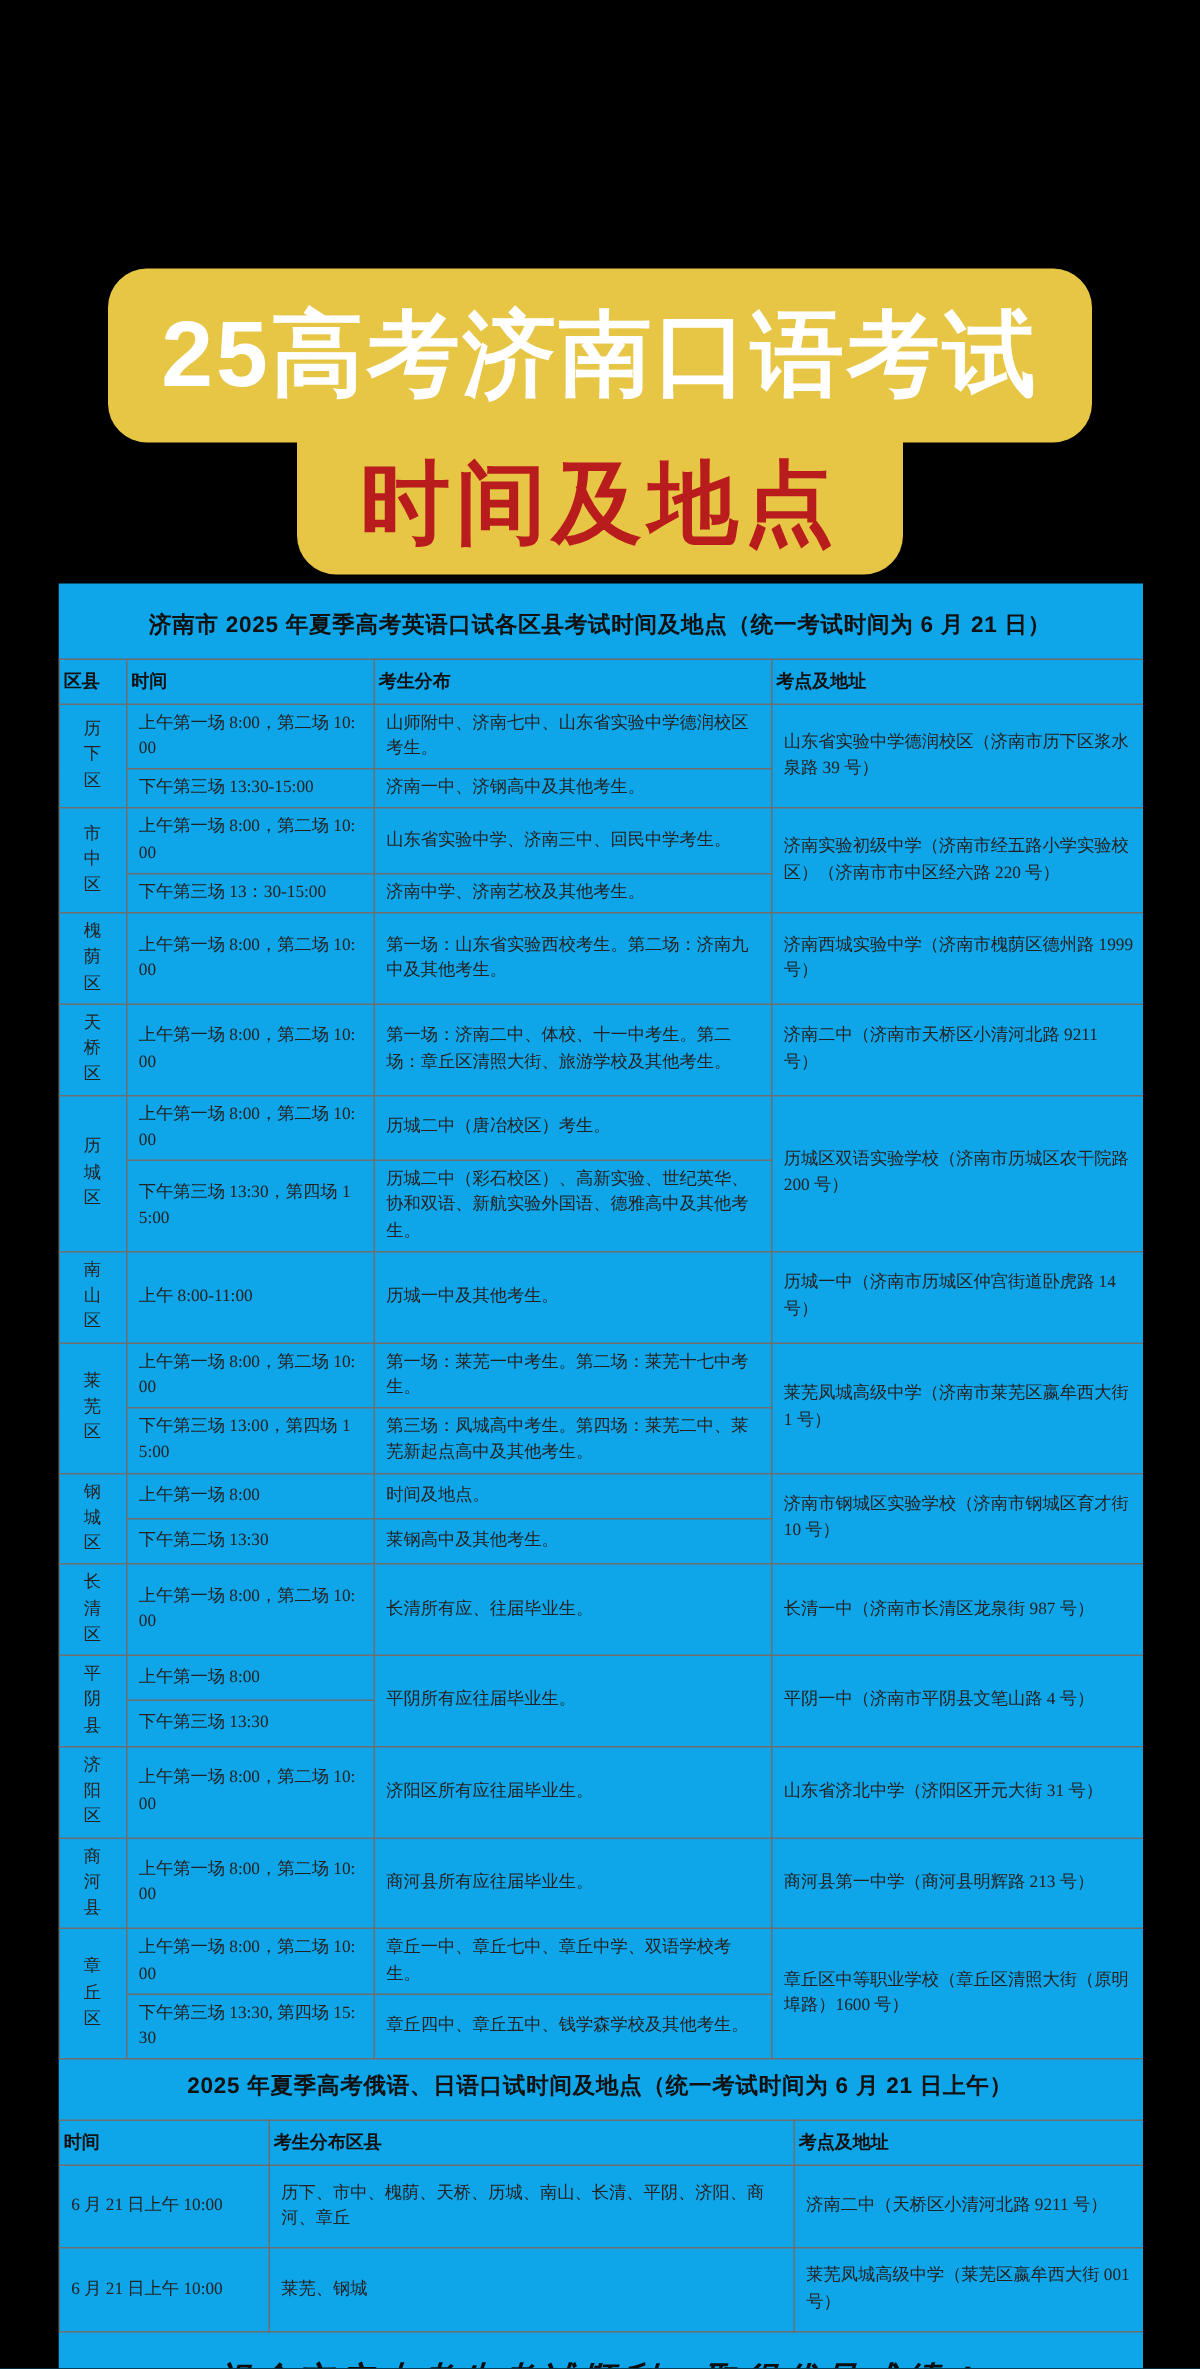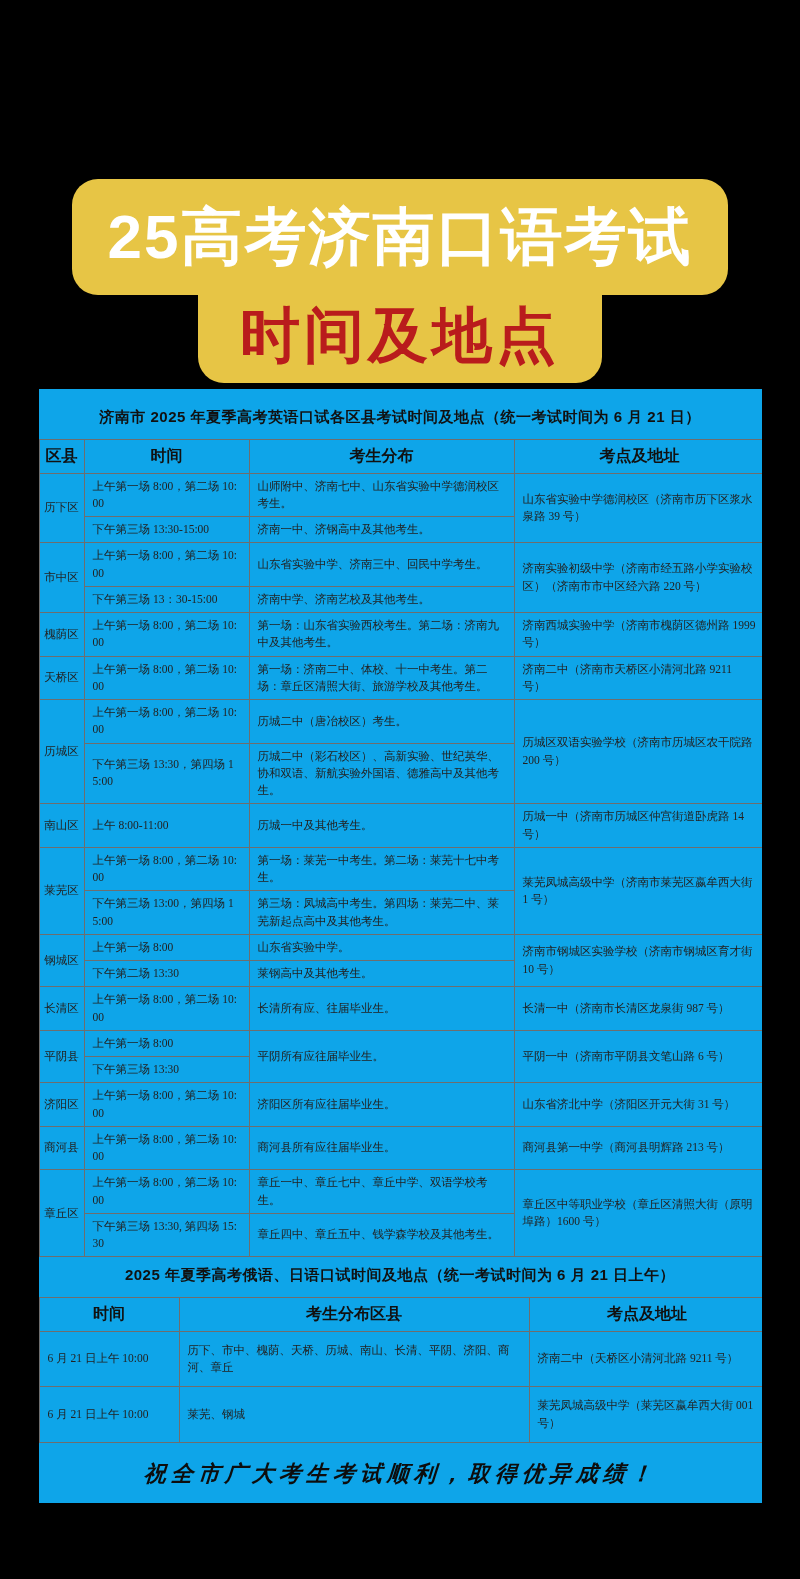--- a/index.html
+++ b/index.html
@@ -27,28 +27,28 @@
     background:#0ea5e9;min-height:801px;box-sizing:border-box;
     padding:10px 0 14px;color:var(--ink);
   }
   .tbl-title{
     font-size:15px;font-weight:bold;color:#111;text-align:center;
     margin:8px 20px 0;letter-spacing:.5px;line-height:1.3;
   }
   table{border-collapse:collapse;margin:12px auto 0;width:726px;table-layout:fixed;}
   th,td{border:1px solid var(--line);}
   th{
-    font-size:16px;font-weight:bold;text-align:center;padding:6px 3px;
+    font-size:12px;font-weight:bold;text-align:left;padding:6px 3px;
     color:#111;font-family:"Liberation Sans",sans-serif;
   }
   td{
     font-size:11.5px;padding:4px 8px;line-height:1.5;color:#222;
     font-family:"Liberation Serif",serif;text-align:left;word-break:break-all;
   }
-  td.c-district{text-align:center;padding:4px 0;}
+  td.c-district{text-align:center;padding:4px 12px;}
   
   .t-en .col-district{width:45px;}
   .t-en .col-time{width:165px;}
   .t-en .col-students{width:265px;}
   .t-en .col-venue{width:251px;}
   
   .t-ot .col-time{width:140px;}
   .t-ot .col-districts{width:350px;}
   .t-ot .col-venue{width:236px;}
   .t-ot td{padding:10px 8px;}
@@ -147,38 +147,38 @@
             <td>第一场：莱芜一中考生。第二场：莱芜十七中考生。</td>
             <td rowspan="2">莱芜凤城高级中学（济南市莱芜区嬴牟西大街 1 号）</td>
           </tr>
           <tr>
             <td>下午第三场 13:00，第四场 15:00</td>
             <td>第三场：凤城高中考生。第四场：莱芜二中、莱芜新起点高中及其他考生。</td>
           </tr>
           <tr>
             <td class="c-district" rowspan="2">钢城区</td>
             <td>上午第一场 8:00</td>
-            <td>山东省实验中学。</td>
+            <td>时间及地点。</td>
             <td rowspan="2">济南市钢城区实验学校（济南市钢城区育才街 10 号）</td>
           </tr>
           <tr>
             <td>下午第二场 13:30</td>
             <td>莱钢高中及其他考生。</td>
           </tr>
           <tr>
             <td class="c-district">长清区</td>
             <td>上午第一场 8:00，第二场 10:00</td>
             <td>长清所有应、往届毕业生。</td>
             <td>长清一中（济南市长清区龙泉街 987 号）</td>
           </tr>
           <tr>
             <td class="c-district" rowspan="2">平阴县</td>
             <td>上午第一场 8:00</td>
             <td rowspan="2">平阴所有应往届毕业生。</td>
-            <td rowspan="2">平阴一中（济南市平阴县文笔山路 6 号）</td>
+            <td rowspan="2">平阴一中（济南市平阴县文笔山路 4 号）</td>
           </tr>
           <tr>
             <td>下午第三场 13:30</td>
           </tr>
           <tr>
             <td class="c-district">济阳区</td>
             <td>上午第一场 8:00，第二场 10:00</td>
             <td>济阳区所有应往届毕业生。</td>
             <td>山东省济北中学（济阳区开元大街 31 号）</td>
           </tr>

